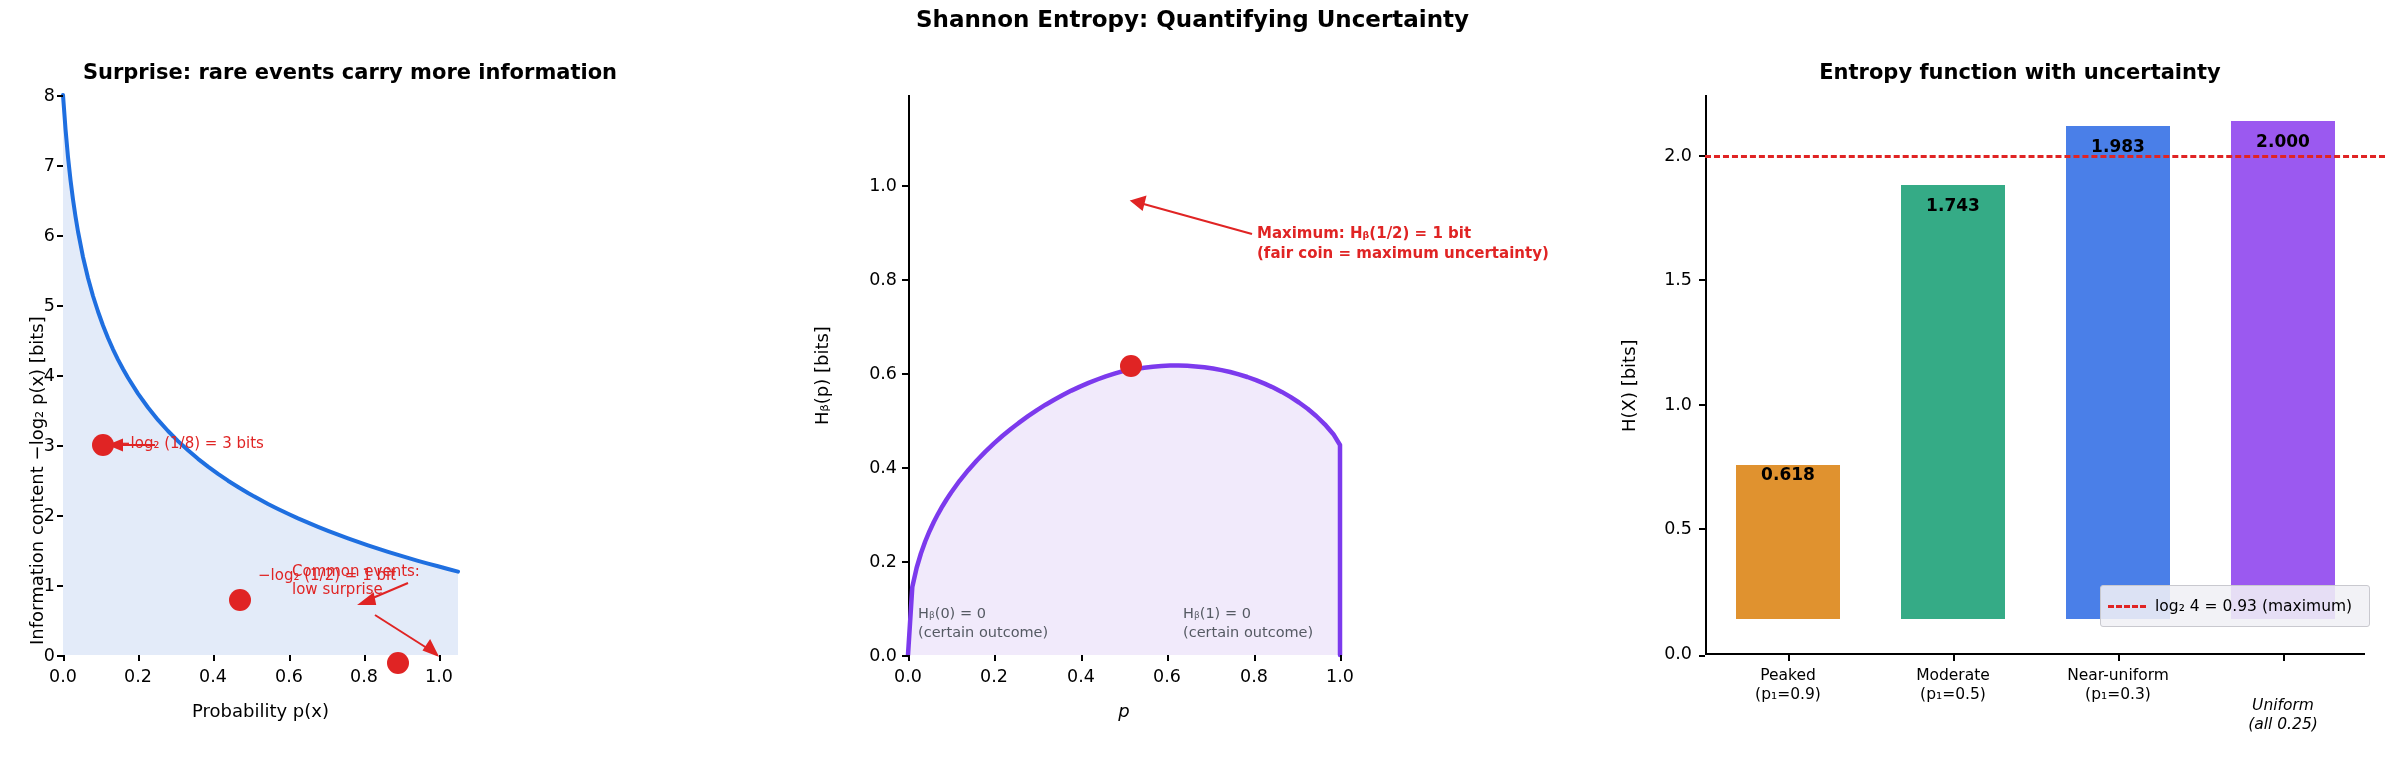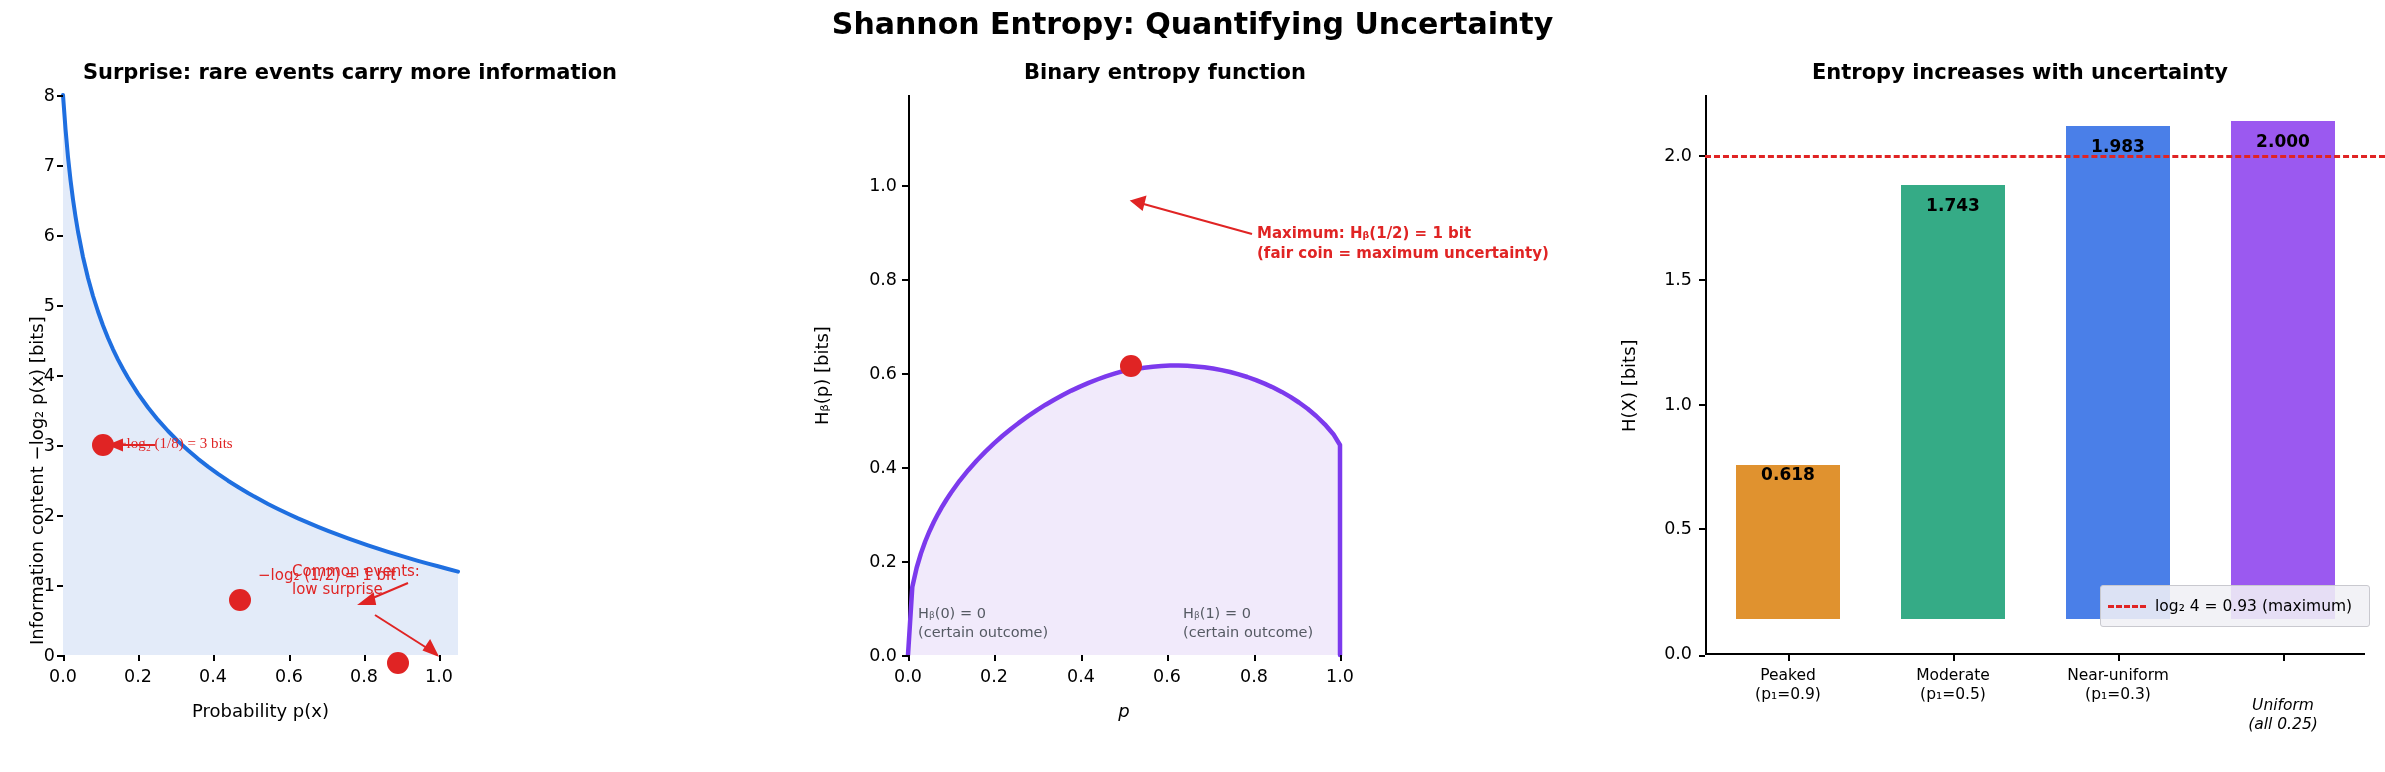--- a/index.html
+++ b/index.html
@@ -12,21 +12,21 @@
     color: #000000;
     overflow: hidden;
     position: relative;
   }
   .figure { position: relative; width: 2385px; height: 772px; }
 
   .suptitle {
     position: absolute;
     top: 6px; left: 0; width: 2385px;
     text-align: center;
-    font-size: 30px;
+    font-size: 23px;
     font-weight: bold;
     font-family: "DejaVu Sans", sans-serif;
     letter-spacing: 0px;
   }
 
   
   .panel { position: absolute; top: 0; height: 736px; padding-left: 24px; }
   .panel-title {
     position: absolute;
     width: 100%;
@@ -183,21 +183,21 @@
       <g stroke="#e02424" stroke-width="2" fill="#e02424">
         <line x1="375" y1="615" x2="430" y2="650"></line>
         <polygon points="437,655 424,650 430,641"></polygon>
       </g>
     </svg>
 
     <div class="dot" style="left:92px; top:434px; width:22px; height:22px;"></div>
     <div class="dot" style="left:229px; top:589px; width:22px; height:22px;"></div>
     <div class="dot" style="left:387px; top:652px; width:22px; height:22px;"></div>
 
-    <div class="anno" style="left:118px; top:435px;font-family:Liberation Serif, serif;">−log₂ (1/8) = 3 bits</div>
+    <div class="anno" style="left:118px; top:435px;">−log₂ (1/8) = 3 bits</div>
     <div class="anno" style="left:258px; top:567px;">−log₂ (1/2) = 1 bit</div>
     <div class="anno" style="left:292px; top:563px;">Common events:</div>
     <div class="anno" style="left:292px; top:581px;">low surprise</div>
 
     <div class="ytick" style="left:20px; top:85px; width:35px;">8</div>
     <div class="ytick" style="left:20px; top:155px; width:35px;">7</div>
     <div class="ytick" style="left:20px; top:225px; width:35px;">6</div>
     <div class="ytick" style="left:20px; top:295px; width:35px;">5</div>
     <div class="ytick" style="left:20px; top:365px; width:35px;">4</div>
     <div class="ytick" style="left:20px; top:435px; width:35px;">3</div>
@@ -225,21 +225,20 @@
     <div class="xtick" style="left:183px; top:666px; width:60px;">0.4</div>
     <div class="xtick" style="left:259px; top:666px; width:60px;">0.6</div>
     <div class="xtick" style="left:334px; top:666px; width:60px;">0.8</div>
     <div class="xtick" style="left:409px; top:666px; width:60px;">1.0</div>
 
     <div class="xlabel" style="left:63px; top:700px; width:395px;">Probability p(x)</div>
   </div>
 
   <div class="panel" style="left:795px; width:800px;">
 
-    <div class="panel-title" style="top:60px; left:60px; width:620px;">Binary entropy function</div>
 
     <div class="ylabel" style="left:16px; top:425px;">Hᵦ(p) [bits]</div>
 
     <div class="axes" style="left:113px; top:95px; width:432px; height:560px;"></div>
 
     <svg width="800" height="772">
       <path fill="#f1eafb" stroke="none" d="M 113,655
            L 117.3,587.0 L 121.6,568.0 L 125.9,553.5 L 130.2,541.5 L 134.5,531.2
            L 138.8,522.0 L 143.1,513.8 L 147.4,506.2 L 151.7,499.2 L 156.0,492.7
            L 164.6,480.8 L 173.2,470.2 L 181.8,460.5 L 190.4,451.6 L 199.0,443.4
@@ -307,21 +306,21 @@
     <div class="xtick" style="left:256px; top:666px; width:60px;">0.4</div>
     <div class="xtick" style="left:342px; top:666px; width:60px;">0.6</div>
     <div class="xtick" style="left:429px; top:666px; width:60px;">0.8</div>
     <div class="xtick" style="left:515px; top:666px; width:60px;">1.0</div>
 
     <div class="xlabel ital" style="left:113px; top:700px; width:432px;">p</div>
   </div>
 
   <div class="panel" style="left:1590px; width:795px;">
 
-    <div class="panel-title" style="top:60px; left:100px; width:660px;">Entropy increases with uncertainty</div>
+    <div class="panel-title" style="top:60px; left:100px; width:660px;">Entropy function with uncertainty</div>
 
     <div class="ylabel" style="left:28px; top:432px;">H(X) [bits]</div>
 
     <div class="axes" style="left:115px; top:95px; width:660px; height:560px;"></div>
 
     <div class="bar" style="left:146px; bottom:117px; width:104px; height:154px; background:#e0922f;"></div>
     <div class="bar" style="left:311px; bottom:117px; width:104px; height:434px; background:#35ab86;"></div>
     <div class="bar" style="left:476px; bottom:117px; width:104px; height:493px; background:#4a7fe8;"></div>
     <div class="bar" style="left:641px; bottom:117px; width:104px; height:498px; background:#9b59f0;"></div>
 

